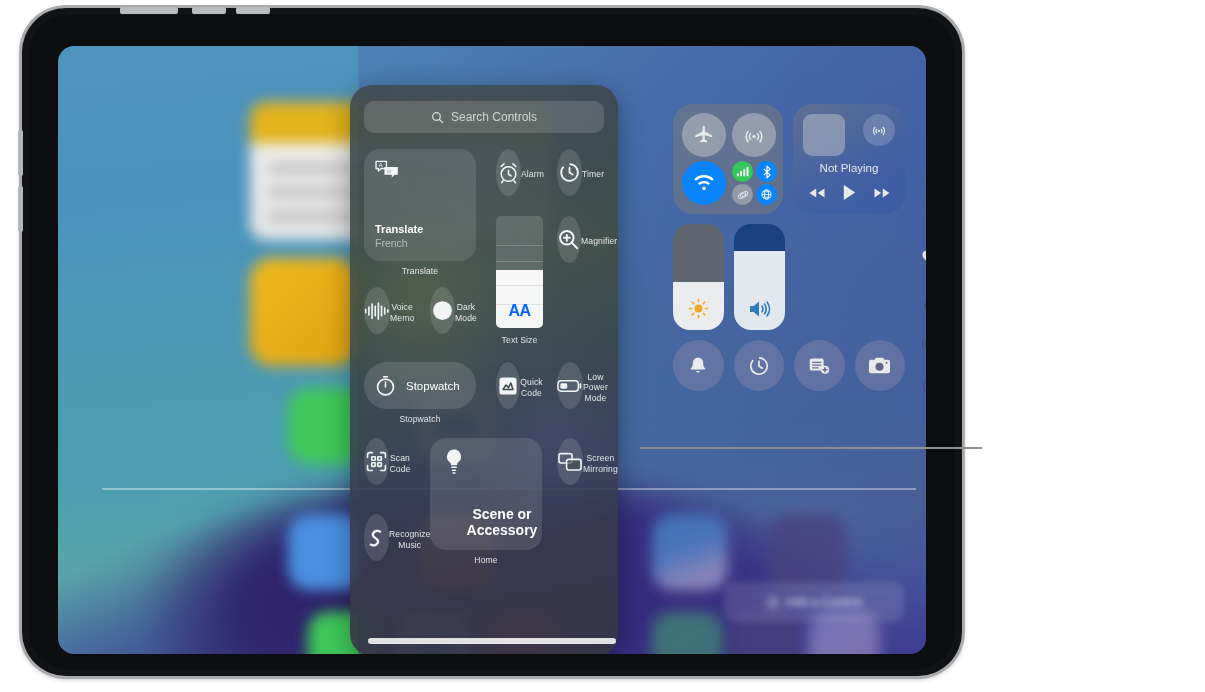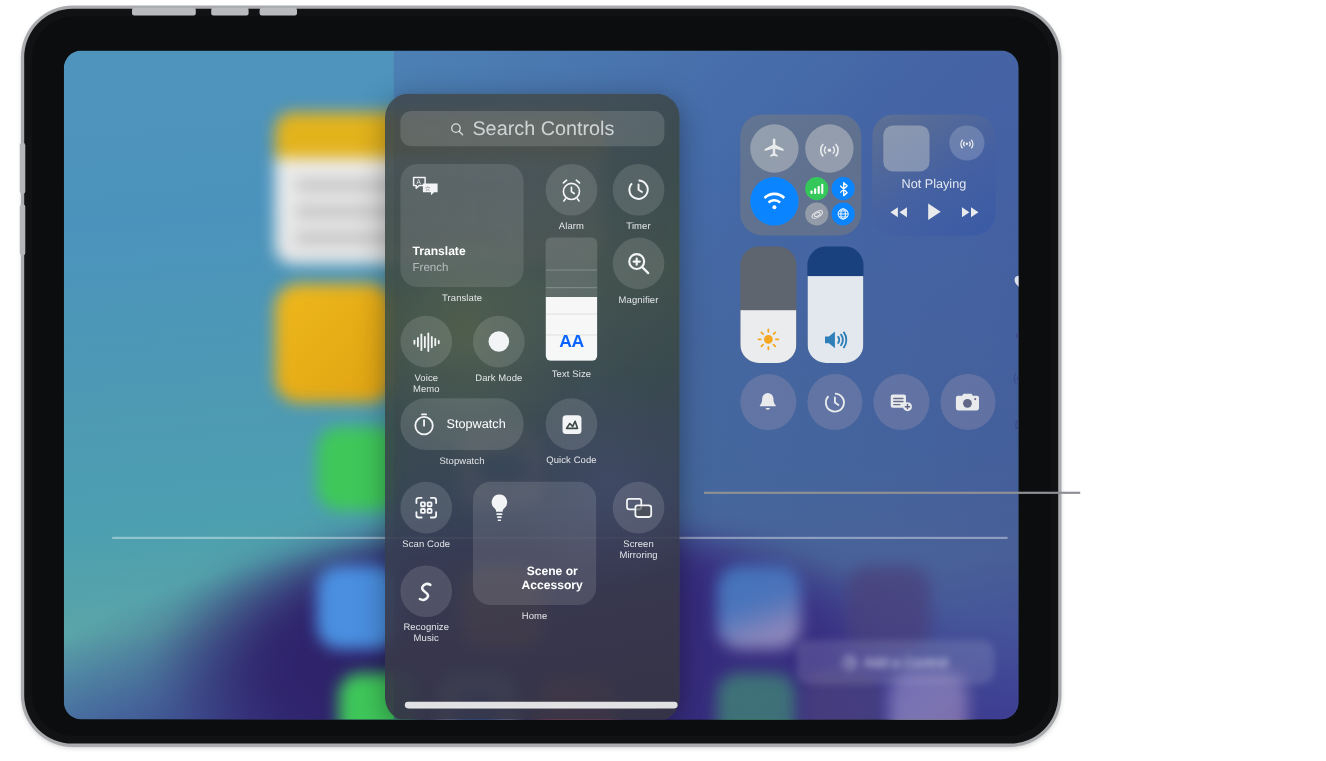--- a/index.html
+++ b/index.html
@@ -162,24 +162,24 @@
         rgba(56,70,70,.90) 48%, rgba(54,62,80,.90) 66%, rgba(56,56,74,.92) 82%, rgba(52,52,66,.93) 100%);
     box-shadow:0 6px 26px rgba(0,0,0,.35); }
   .gal-grad { position:absolute; inset:0; pointer-events:none;
     background:
       radial-gradient(50% 26% at 28% 40%, rgba(96,110,78,.40), rgba(0,0,0,0) 72%),
       radial-gradient(46% 24% at 76% 62%, rgba(78,84,124,.35), rgba(0,0,0,0) 72%); }
 
   .search { position:absolute; left:14px; top:16px; width:240px; height:32px;
     border-radius:10px; background:rgba(255,255,255,.14);
     display:flex; align-items:center; justify-content:center; gap:7px; }
-  .search .stxt { color:rgba(235,238,240,.80); font-size:18px; }
+  .search .stxt { color:rgba(235,238,240,.80); font-size:12px; }
 
   .gal-body { position:absolute; left:14px; top:58px; right:14px; bottom:0; }
-  .cell { position:absolute; display:flex; flex-direction:column; align-items:center; }
+  .cell { position:absolute; display:flex; align-items:center; }
   .circ { width:47px; height:47px; border-radius:50%; background:rgba(255,255,255,.13);
     display:flex; align-items:center; justify-content:center; }
   .clabel { margin-top:4px; font-size:8.6px; color:rgba(240,242,244,.93);
     text-align:center; line-height:1.18; letter-spacing:.1px; }
 
   .tile { border-radius:16px; background:rgba(255,255,255,.11); position:relative; }
   .tile.wide { width:112px; height:112px; }
   .tile-title { position:absolute; left:11px; bottom:26px; color:#fff;
     font-size:11px; font-weight:bold; }
   .tile-sub { position:absolute; left:11px; bottom:12px; color:rgba(235,238,240,.62);
@@ -194,21 +194,21 @@
   .tsz .tfill { position:absolute; left:0; right:0; bottom:0; height:52%;
     background:rgba(255,255,255,.95); }
   .tsz .tline { position:absolute; left:0; right:0; height:1px; background:rgba(255,255,255,.22); }
   .tsz .tline.on { background:rgba(0,0,0,.09); }
   .tsz .aa { position:absolute; left:0; right:0; bottom:8px; text-align:center;
     color:#0a63ff; font-size:16px; font-weight:bold; letter-spacing:-.5px; }
 
   .home-tile { width:112px; height:112px; border-radius:16px;
     background:rgba(255,255,255,.12); position:relative; }
   .home-tile .ht { position:absolute; left:16px; right:0; bottom:12px; text-align:center;
-    color:#fff; font-size:11px; font-weight:bold;padding-left:16px; }
+    color:#fff; font-size:14px; font-weight:bold;padding-left:16px; }
 
   .gal-bottom-line { position:absolute; left:22px; right:22px; bottom:12px; height:1px;
     background:rgba(255,255,255,.18); }
 
   
   .callout-line { position:absolute; left:640px; top:447px; width:342px; height:1.6px;
     background:#8e9094; }
   .callout-txt { position:absolute; left:988px; top:421px; width:215px;
     font-size:21.5px; line-height:1.42; color:#1b1b1b; }
 
@@ -555,20 +555,30 @@
           <div class="cell" style="left:132px;top:219px;width:47px;">
             <div class="circ">
               <svg width="24" height="24" viewBox="0 0 24 24">
                 <rect x="3.4" y="3.4" width="17.2" height="17.2" rx="3.2" fill="#f2f4f6"></rect>
                 <path d="M7 15.4l3-4.4 2.6 2.6 2.2-4.6 2.2 6.4z" fill="none" stroke="#3d4a48" stroke-width="1.5" stroke-linejoin="round" stroke-linecap="round"></path>
               </svg>
             </div>
             <div class="clabel">Quick Code</div>
           </div>
 
+          <div class="cell" style="left:193px;top:219px;width:47px;">
+            <div class="circ">
+              <svg width="26" height="16" viewBox="0 0 28 16">
+                <rect x="1" y="2.4" width="22" height="11.2" rx="3.4" fill="none" stroke="#f2f4f6" stroke-width="1.6"></rect>
+                <rect x="3.6" y="5" width="7.4" height="6" rx="1.6" fill="#f2f4f6"></rect>
+                <path d="M25.2 6v4" stroke="#f2f4f6" stroke-width="1.8" stroke-linecap="round"></path>
+              </svg>
+            </div>
+            <div class="clabel">Low Power Mode</div>
+          </div>
 
           <div class="cell" style="left:0;top:295px;width:47px;">
             <div class="circ">
               <svg width="25" height="25" viewBox="0 0 24 24" fill="none" stroke="#f2f4f6" stroke-width="1.6" stroke-linecap="round">
                 <path d="M3.4 8V5.4A2 2 0 0 1 5.4 3.4H8M16 3.4h2.6a2 2 0 0 1 2 2V8M20.6 16v2.6a2 2 0 0 1-2 2H16M8 20.6H5.4a2 2 0 0 1-2-2V16"></path>
                 <rect x="7.4" y="7.4" width="3.4" height="3.4" rx=".6"></rect>
                 <rect x="13.2" y="7.4" width="3.4" height="3.4" rx=".6"></rect>
                 <rect x="7.4" y="13.2" width="3.4" height="3.4" rx=".6"></rect>
                 <rect x="13.2" y="13.2" width="3.4" height="3.4" rx=".6"></rect>
               </svg>

